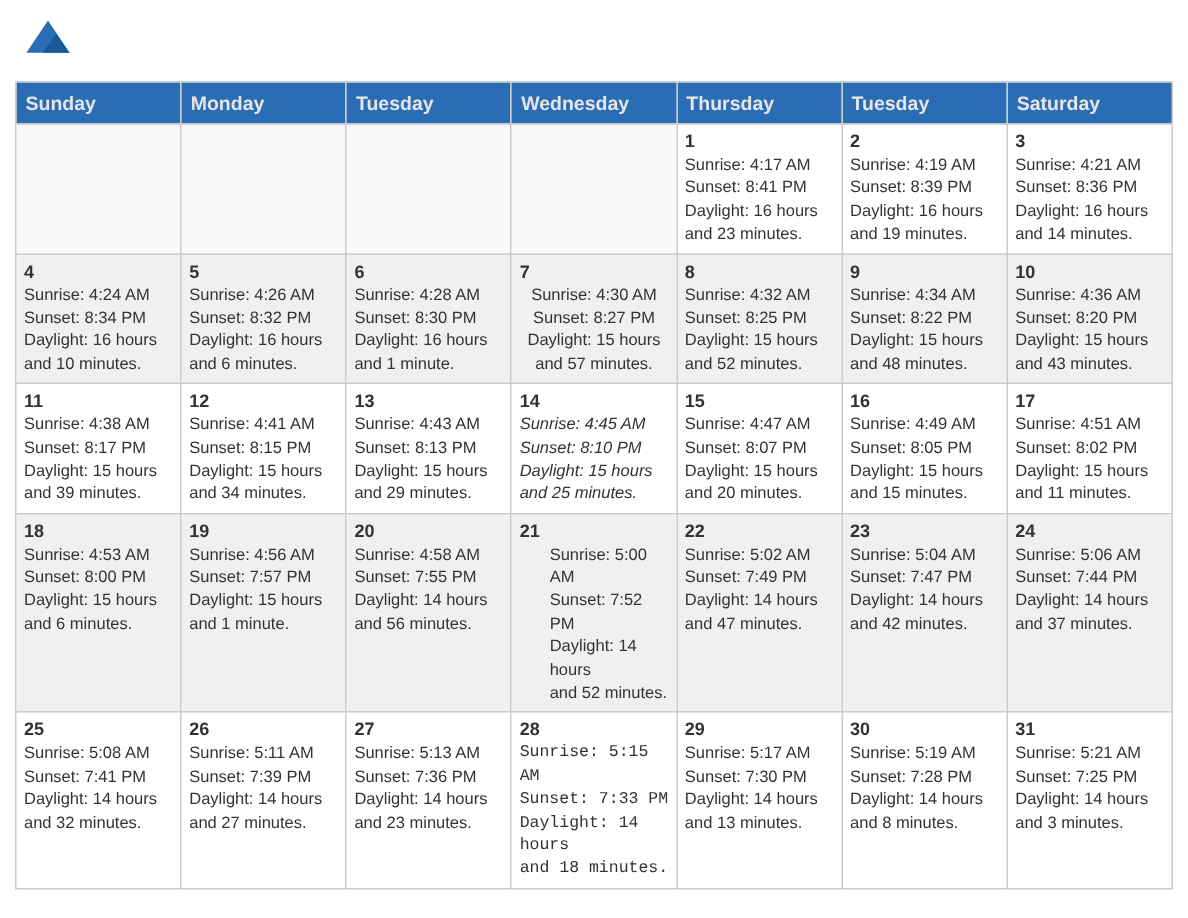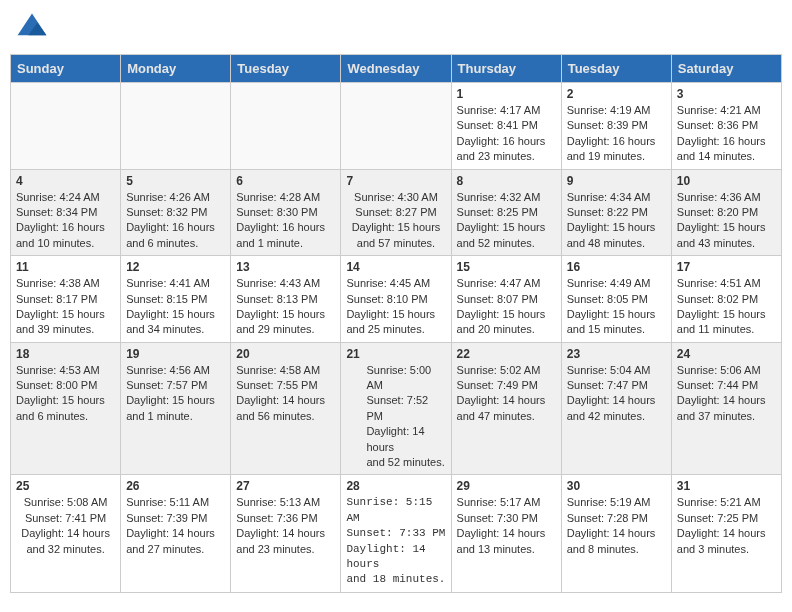--- a/index.html
+++ b/index.html
@@ -227,21 +227,21 @@
         </td>
         <td>
           <span class="day-number">13</span>
           <div class="day-info" style="white-space: pre-line;">Sunrise: 4:43 AM
 Sunset: 8:13 PM
 Daylight: 15 hours
 and 29 minutes.</div>
         </td>
         <td>
           <span class="day-number">14</span>
-          <div class="day-info" style="white-space: pre-line;">Sunrise: 4:45 AM
+          <div class="day-info" style="white-space: pre-line; font-style: italic;">Sunrise: 4:45 AM
 Sunset: 8:10 PM
 Daylight: 15 hours
 and 25 minutes.</div>
         </td>
         <td>
           <span class="day-number">15</span>
           <div class="day-info" style="white-space: pre-line;">Sunrise: 4:47 AM
 Sunset: 8:07 PM
 Daylight: 15 hours
 and 20 minutes.</div>
@@ -308,21 +308,21 @@
           <span class="day-number">24</span>
           <div class="day-info" style="white-space: pre-line;">Sunrise: 5:06 AM
 Sunset: 7:44 PM
 Daylight: 14 hours
 and 37 minutes.</div>
         </td>
       </tr>
       <tr class="row-white">
         <td>
           <span class="day-number">25</span>
-          <div class="day-info" style="white-space: pre-line; text-align: center;">Sunrise: 5:08 AM
+          <div class="day-info" style="white-space: pre-line;">Sunrise: 5:08 AM
 Sunset: 7:41 PM
 Daylight: 14 hours
 and 32 minutes.</div>
         </td>
         <td>
           <span class="day-number">26</span>
           <div class="day-info" style="white-space: pre-line;">Sunrise: 5:11 AM
 Sunset: 7:39 PM
 Daylight: 14 hours
 and 27 minutes.</div>

